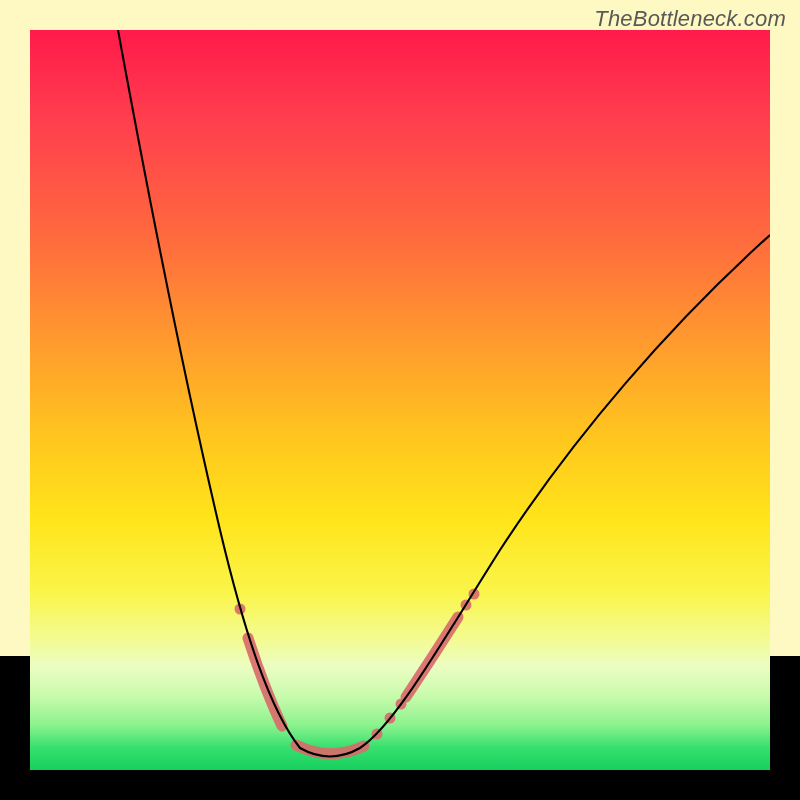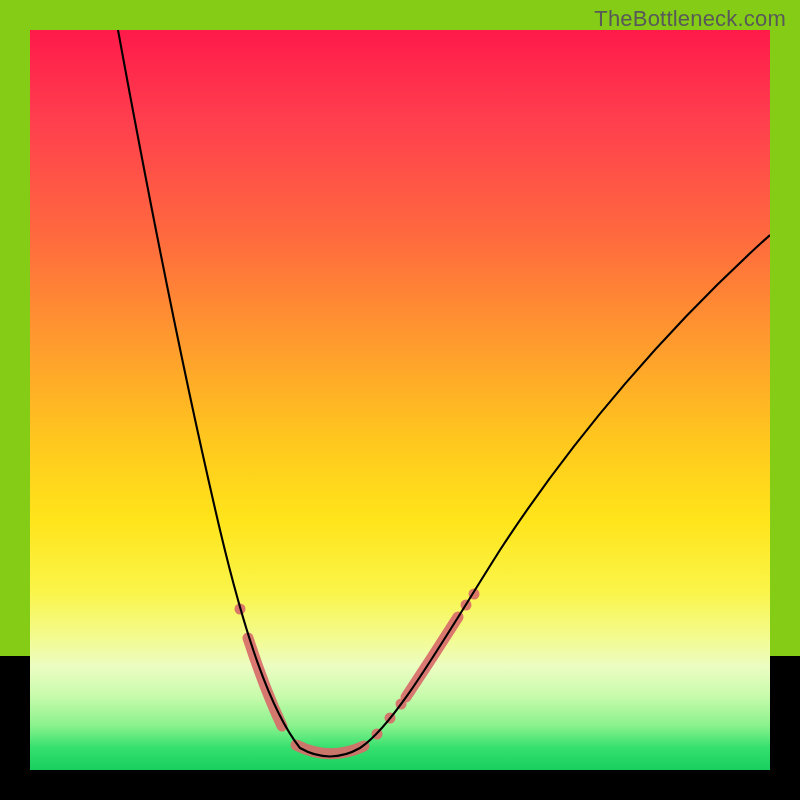--- a/index.html
+++ b/index.html
@@ -8,21 +8,22 @@
     width: 800px;
     height: 800px;
     overflow: hidden;
     background: #000;
     font-family: Arial, Helvetica, sans-serif;
   }
   .frame {
     position: relative;
     width: 800px;
     height: 656px;
-    background: #84cc16;
+    background: #fef9c3;
+    font-style: italic;
   }
   .plot-area {
     position: absolute;
     left: 30px;
     top: 30px;
     width: 740px;
     height: 740px;
     overflow: hidden;
   }
   .gradient {

